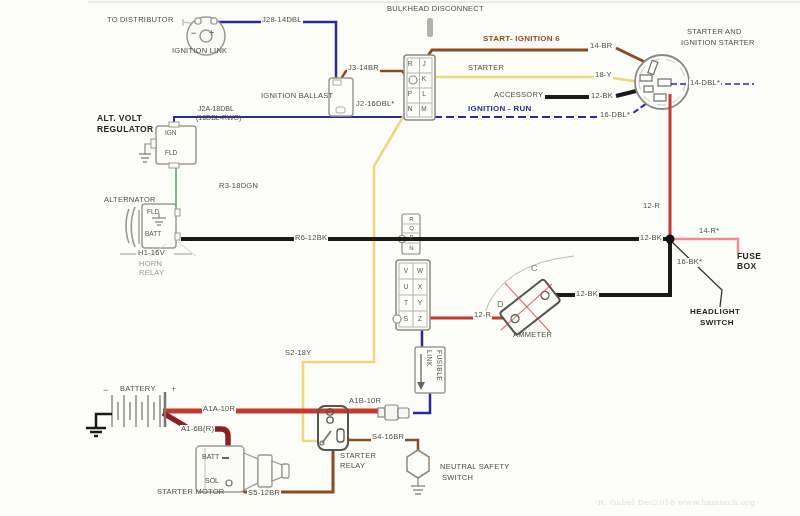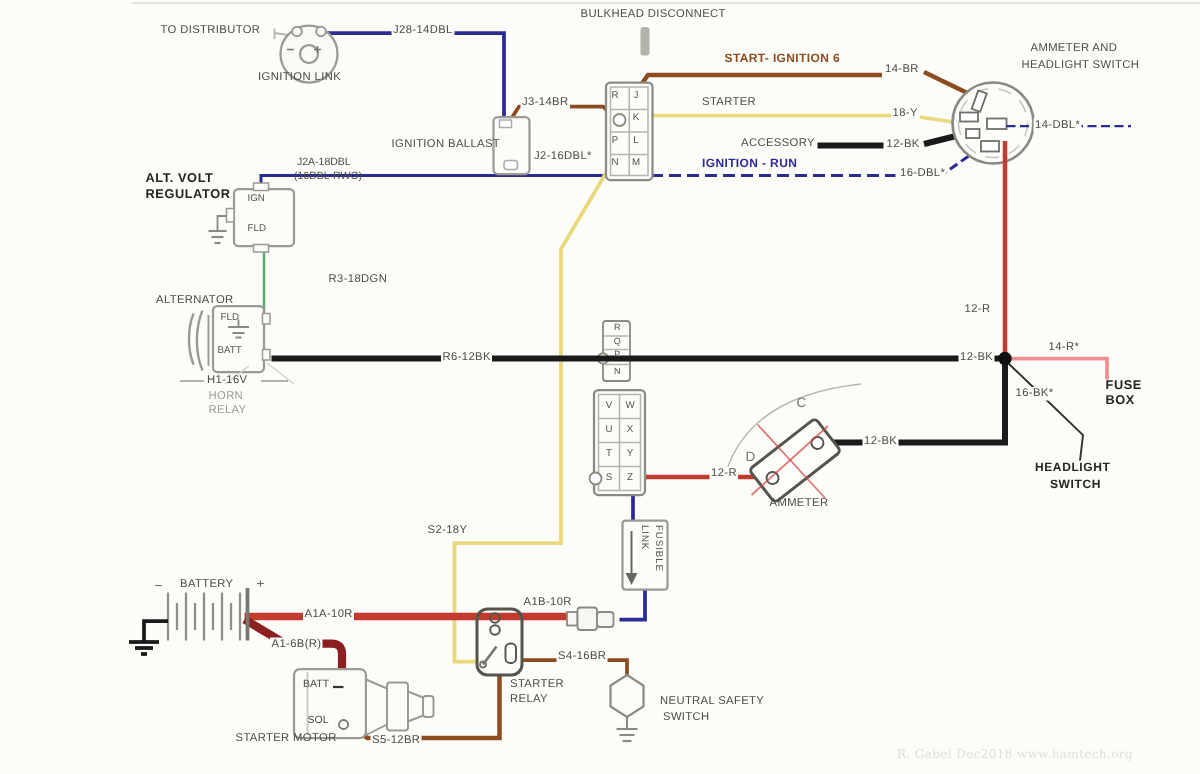--- a/index.html
+++ b/index.html
@@ -272,22 +272,22 @@
 </svg>
 
 <div class="lbl" style="left:107px;top:16px">TO DISTRIBUTOR</div>
 <div class="lbl sign" style="left:191px;top:28px">−</div>
 <div class="lbl sign" style="left:209px;top:28px">+</div>
 <div class="lbl" style="left:172px;top:47px">IGNITION LINK</div>
 <div class="lbl ow" style="left:261px;top:16px">J28-14DBL</div>
 <div class="lbl" style="left:387px;top:5px">BULKHEAD DISCONNECT</div>
 <div class="lbl brn" style="left:483px;top:34px">START- IGNITION 6</div>
 <div class="lbl ow" style="left:589px;top:42px">14-BR</div>
-<div class="lbl" style="left:687px;top:28px">AMMETER AND</div>
-<div class="lbl" style="left:681px;top:39px">HEADLIGHT SWITCH</div>
+<div class="lbl" style="left:687px;top:28px">STARTER AND</div>
+<div class="lbl" style="left:681px;top:39px">IGNITION STARTER</div>
 <div class="lbl ow" style="left:347px;top:64px">J3-14BR</div>
 <div class="lbl" style="left:261px;width:66px;text-align:right;top:92px">IGNITION BALLAST</div>
 <div class="lbl" style="left:468px;top:64px">STARTER</div>
 <div class="lbl ow" style="left:594px;top:71px">18-Y</div>
 <div class="lbl" style="left:494px;top:91px">ACCESSORY</div>
 <div class="lbl ow" style="left:590px;top:92px">12-BK</div>
 <div class="lbl blu" style="left:468px;top:104px">IGNITION - RUN</div>
 <div class="lbl ow" style="left:599px;top:111px">16-DBL*</div>
 <div class="lbl ow" style="left:689px;top:79px">14-DBL*</div>
 <div class="lbl" style="left:356px;top:100px">J2-16DBL*</div>

